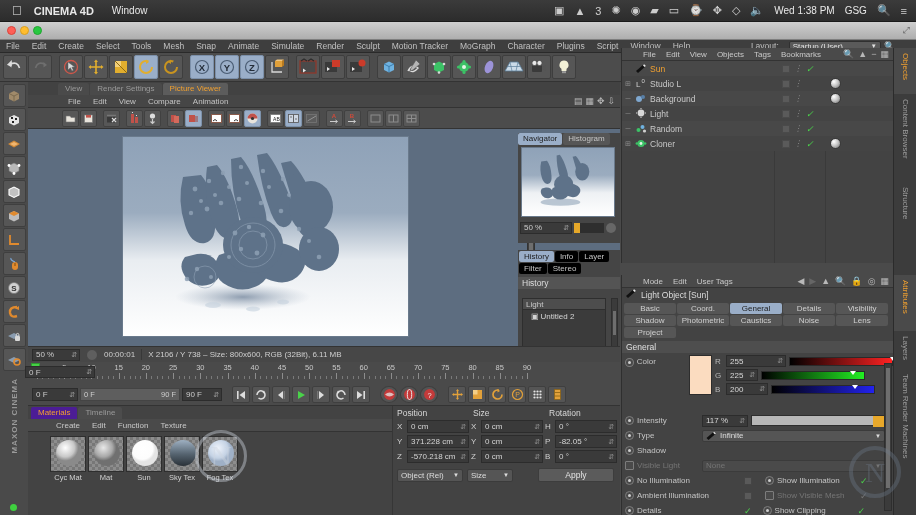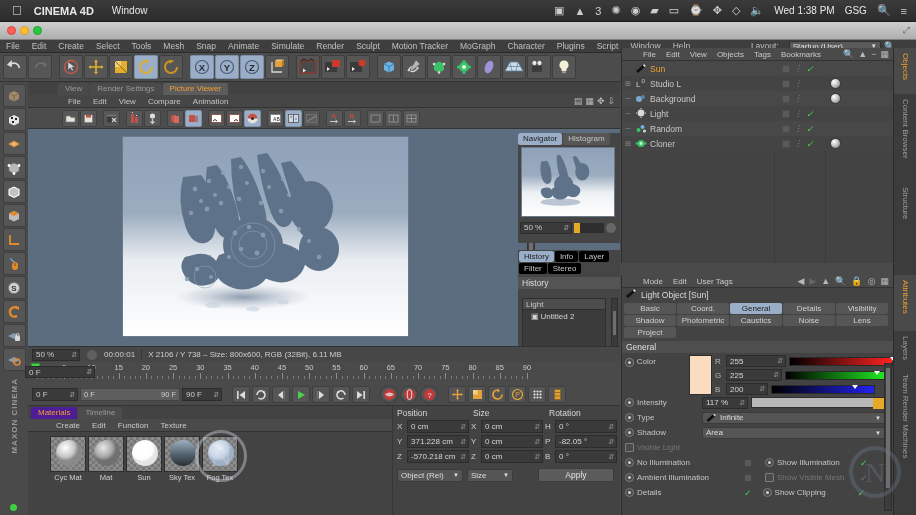--- a/index.html
+++ b/index.html
@@ -1422,42 +1422,42 @@
           <div class="afld" style="width:60px">
             <span>255</span>
             <span class="sp">⇵</span>
             </div>
           <div class="grad" style="width:104px;background:linear-gradient(90deg,#000,#f22)">
               <i class="knob" style="left:98%"></i>
             </div>
         </div>
         <div style="display:flex;align-items:center;gap:3px;">
           <span style="width:8px;font-size:8px">G</span>
-          <div class="afld" style="width:56px">
+          <div class="afld" style="width:32px">
             <span>225</span>
             <span class="sp">⇵</span>
             </div>
           <div class="grad" style="width:104px;background:linear-gradient(90deg,#000,#2e2)">
               <i class="knob" style="left:86%"></i>
             </div>
         </div>
         <div style="display:flex;align-items:center;gap:3px;">
           <span style="width:8px;font-size:8px">B</span>
           <div class="afld" style="width:42px">
             <span>200</span>
             <span class="sp">⇵</span>
             </div>
           <div class="grad" style="width:104px;background:linear-gradient(90deg,#000,#22e)">
               <i class="knob" style="left:78%"></i>
             </div>
         </div>
       </div>
     </div>
 
-    <div class="arow" style="margin-top:0">
+    <div class="arow" style="margin-top:18px">
       <span class="radio">
           <i></i>
         </span>
       <span class="alabel">Intensity</span>
       <div class="afld" style="width:46px">
         <span>117 %</span>
         <span class="sp">⇵</span>
         </div>
       <div style="width:135px;height:11px;background:#b8b8b8;border:1px solid #2e2e2e;position:relative">
         <i style="position:absolute;right:0;top:0;width:12px;height:11px;background:#e8a82a;display:block"></i>
@@ -1477,29 +1477,29 @@
         <span>Infinite</span>
         <span class="arw">▼</span>
       </div>
     </div>
 
     <div class="arow">
       <span class="radio">
           <i></i>
         </span>
       <span class="alabel">Shadow</span>
-      <div class="asel" style="width:183px">
-        <span>Area</span>
-        <span class="arw">▼</span>
-      </div>
     </div>
 
     <div class="arow">
       <span class="radio dim" style="border-radius:1px"></span>
       <span class="alabel dim">Visible Light</span>
+      <div class="asel" style="width:183px;background:#4a4a4a;color:#757575">
+        <span>None</span>
+        <span class="arw">▼</span>
+      </div>
     </div>
 
     <div class="arow">
       <span class="radio">
           <i></i>
         </span>
       <span class="alabel" style="width:104px">No Illumination</span>
       <span class="cbx"></span>
       <span class="radio" style="margin-left:10px">
           <i></i>

